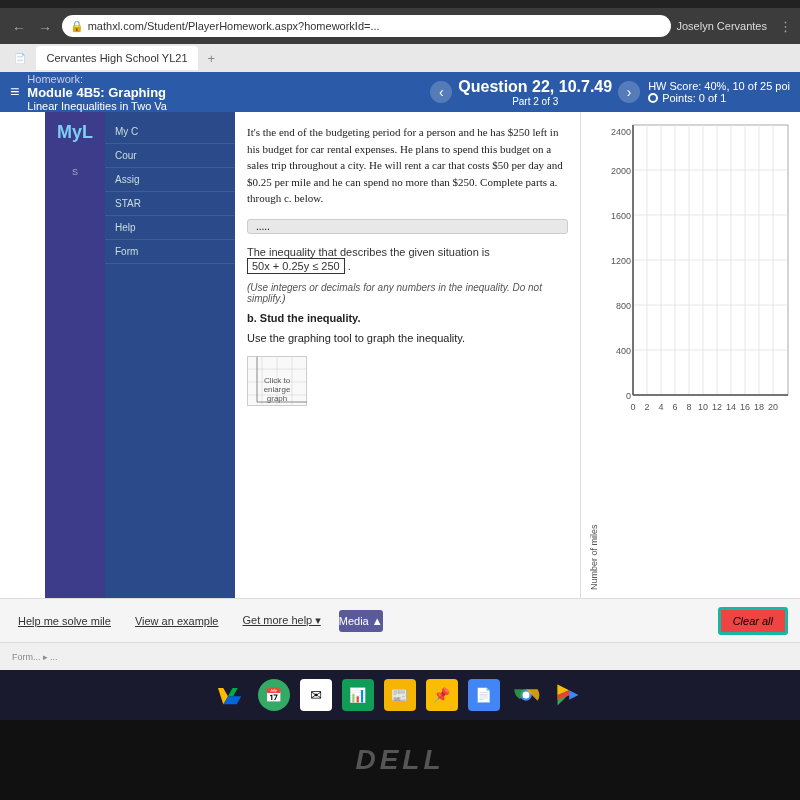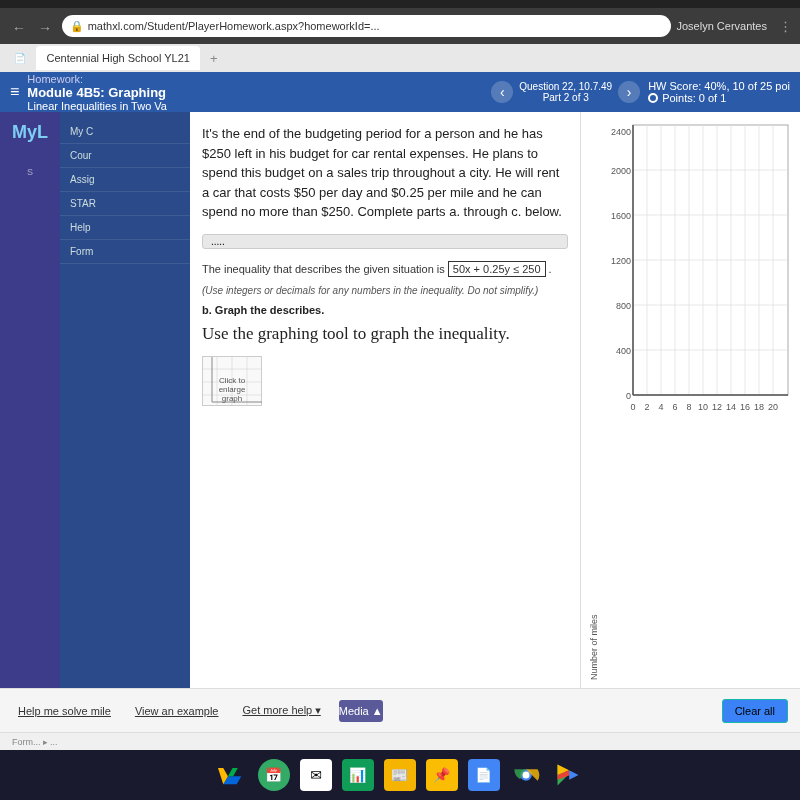--- a/index.html
+++ b/index.html
@@ -107,20 +107,21 @@
     .hw-score {
       font-size: 11px;
       text-align: center;
     }
 
     
     .content-area {
       display: flex;
       flex: 1;
       overflow: hidden;
+      margin-left: 45px;
     }
 
     
     .left-sidebar {
       width: 60px;
       background: #3c3c8a;
       display: flex;
       flex-direction: column;
       align-items: center;
       padding-top: 10px;
@@ -156,23 +157,24 @@
       flex: 1;
       background: white;
       padding: 12px;
       overflow-y: auto;
       display: flex;
       flex-direction: column;
       gap: 8px;
     }
 
     .problem-text {
-      font-size: 13px;
+      font-size: 11px;
       line-height: 1.5;
       color: #222;
+      font-family: Liberation Serif, serif;
     }
     .expand-btn {
       display: inline-block;
       background: #e8e8e8;
       border: 1px solid #ccc;
       border-radius: 3px;
       padding: 1px 8px;
       font-size: 10px;
       cursor: pointer;
       margin: 4px 0;
@@ -192,23 +194,22 @@
       font-size: 10px;
       color: #555;
       font-style: italic;
     }
     .part-b {
       font-size: 11px;
       color: #222;
       font-weight: bold;
     }
     .part-b-desc {
-      font-size: 17px;
+      font-size: 11px;
       color: #222;
-      font-family: Liberation Serif, serif;
     }
 
     
     .graph-tool {
       display: flex;
       align-items: center;
       gap: 8px;
       margin-top: 4px;
     }
     .graph-thumb {
@@ -278,26 +279,27 @@
       border-radius: 3px;
       padding: 5px 0;
       font-size: 11px;
       cursor: pointer;
       display: flex;
       align-items: center;
       gap: 4px;
     }
     .clear-btn {
       margin-left: auto;
-      background: #3b82f6;
-      border: 1px solid #14b8a6;
+      background: #ef4444;
+      border: 3px solid #14b8a6;
       border-radius: 3px;
       padding: 5px 12px;
       font-size: 11px;
       cursor: pointer;
+      font-style: italic;
     }
 
     
     .taskbar {
       background: #1a1a2e;
       height: 50px;
       display: flex;
       align-items: center;
       justify-content: center;
       gap: 10px;
@@ -342,37 +344,37 @@
     <div class="address-bar">
       <span style="color:#4a4;">🔒</span>
       <span style="margin-left:4px; font-size:11px;">mathxl.com/Student/PlayerHomework.aspx?homeworkId=...</span>
     </div>
     <div class="user-info">Joselyn Cervantes</div>
     <div style="color:#aaa; font-size:13px; margin-left:6px;">⋮</div>
   </div>
 
   <div class="tab-bar">
     <div style="background:#e8e8e8; border-radius:3px; padding: 2px 6px; font-size:10px; color:#555;">📄</div>
-    <div class="tab-active">Centennial High School YL21</div>
+    <div class="tab-active">Cervantes High School YL21</div>
     <div style="margin-left:6px; color:#888; font-size:13px; cursor:pointer;">+</div>
   </div>
 
   <div class="page-content">
 
     <div class="top-header">
       <span class="hamburger">≡</span>
       <div style="flex:1;">
         <div style="font-size:11px; color:#cce;">Homework:</div>
         <div style="font-size:13px; font-weight:bold;">Module 4B5: Graphing</div>
         <div style="font-size:11px;">Linear Inequalities in Two Va</div>
       </div>
       <div class="question-nav">
         <div class="nav-circle">‹</div>
         <div>
-          <div style="font-size:10px; font-weight:normal;">Question 22, 10.7.49</div>
+          <div style="font-size:16px; font-weight:bold;">Question 22, 10.7.49</div>
           <div style="font-size:10px; text-align:center;">Part 2 of 3</div>
         </div>
         <div class="nav-circle">›</div>
       </div>
       <div class="hw-score">
         <div>HW Score: 40%, 10 of 25 poi</div>
         <div style="display:flex; align-items:center; gap:4px;">
           <span style="width:10px; height:10px; border:2px solid white; border-radius:50%; display:inline-block;"></span>
           <span>Points: 0 of 1</span>
         </div>
@@ -400,21 +402,21 @@
 
         <div class="expand-btn">.....</div>
 
         <div class="answer-label">
           <span>The inequality that describes the given situation is</span>
           <span class="inequality-box">50x + 0.25y ≤ 250</span>
           <span>.</span>
         </div>
         <div class="hint-text">(Use integers or decimals for any numbers in the inequality. Do not simplify.)</div>
 
-        <div class="part-b">b. Graph the describes.</div>
+        <div class="part-b">b. Stud the inequality.</div>
         <div class="part-b-desc">Use the graphing tool to graph the inequality.</div>
 
         <div class="graph-tool">
           <div class="graph-thumb">
             <svg width="60" height="50">
 
               <line x1="15" y1="0" x2="15" y2="50" stroke="#ccc" stroke-width="0.5"></line>
               <line x1="30" y1="0" x2="30" y2="50" stroke="#ccc" stroke-width="0.5"></line>
               <line x1="45" y1="0" x2="45" y2="50" stroke="#ccc" stroke-width="0.5"></line>
               <line x1="0" y1="12" x2="60" y2="12" stroke="#ccc" stroke-width="0.5"></line>
@@ -484,21 +486,21 @@
     </div>
 
     <div class="bottom-toolbar">
       <button class="tool-btn">Help me solve mile</button>
       <button class="tool-btn">View an example</button>
       <button class="tool-btn">Get more help ▾</button>
       <button class="media-btn">Media ▲</button>
       <button class="clear-btn">Clear all</button>
     </div>
 
-    <div style="background:#f0f0f0; height:18px; border-top:1px solid #ddd; display:flex; align-items:center; padding-left:12px;">
+    <div style="background:#f0f0f0; height:28px; border-top:1px solid #ddd; display:flex; align-items:center; padding-left:12px;">
       <span style="font-size:9px; color:#888;">Form... ▸ ...</span>
     </div>
 
   </div>
 
   <div class="taskbar">
 
     <div class="taskbar-icon" style="background:none;">
       <svg width="28" height="28" viewBox="0 0 24 24">
         <path d="M4.5 20L8.5 13H20L16 20H4.5Z" fill="#0066DA"></path>
@@ -544,14 +546,17 @@
     <div class="taskbar-icon" style="background:none;">
       <svg width="28" height="28" viewBox="0 0 24 24">
         <path d="M3 3l9 9-9 9V3z" fill="#34A853"></path>
         <path d="M3 3l10 5L3 12V3z" fill="#FBBC04"></path>
         <path d="M3 12l10-4 1 4-11 4V12z" fill="#EA4335"></path>
         <path d="M13 8l8 4-8 4V8z" fill="#4285F4"></path>
       </svg>
     </div>
   </div>
 
+  <div style="background:#111; height:80px; display:flex; align-items:center; justify-content:center;">
+    <span style="color:#555; font-size:28px; font-weight:bold; letter-spacing:4px; font-style:italic;">DELL</span>
+  </div>
 
 </div>
 
 </body></html>

